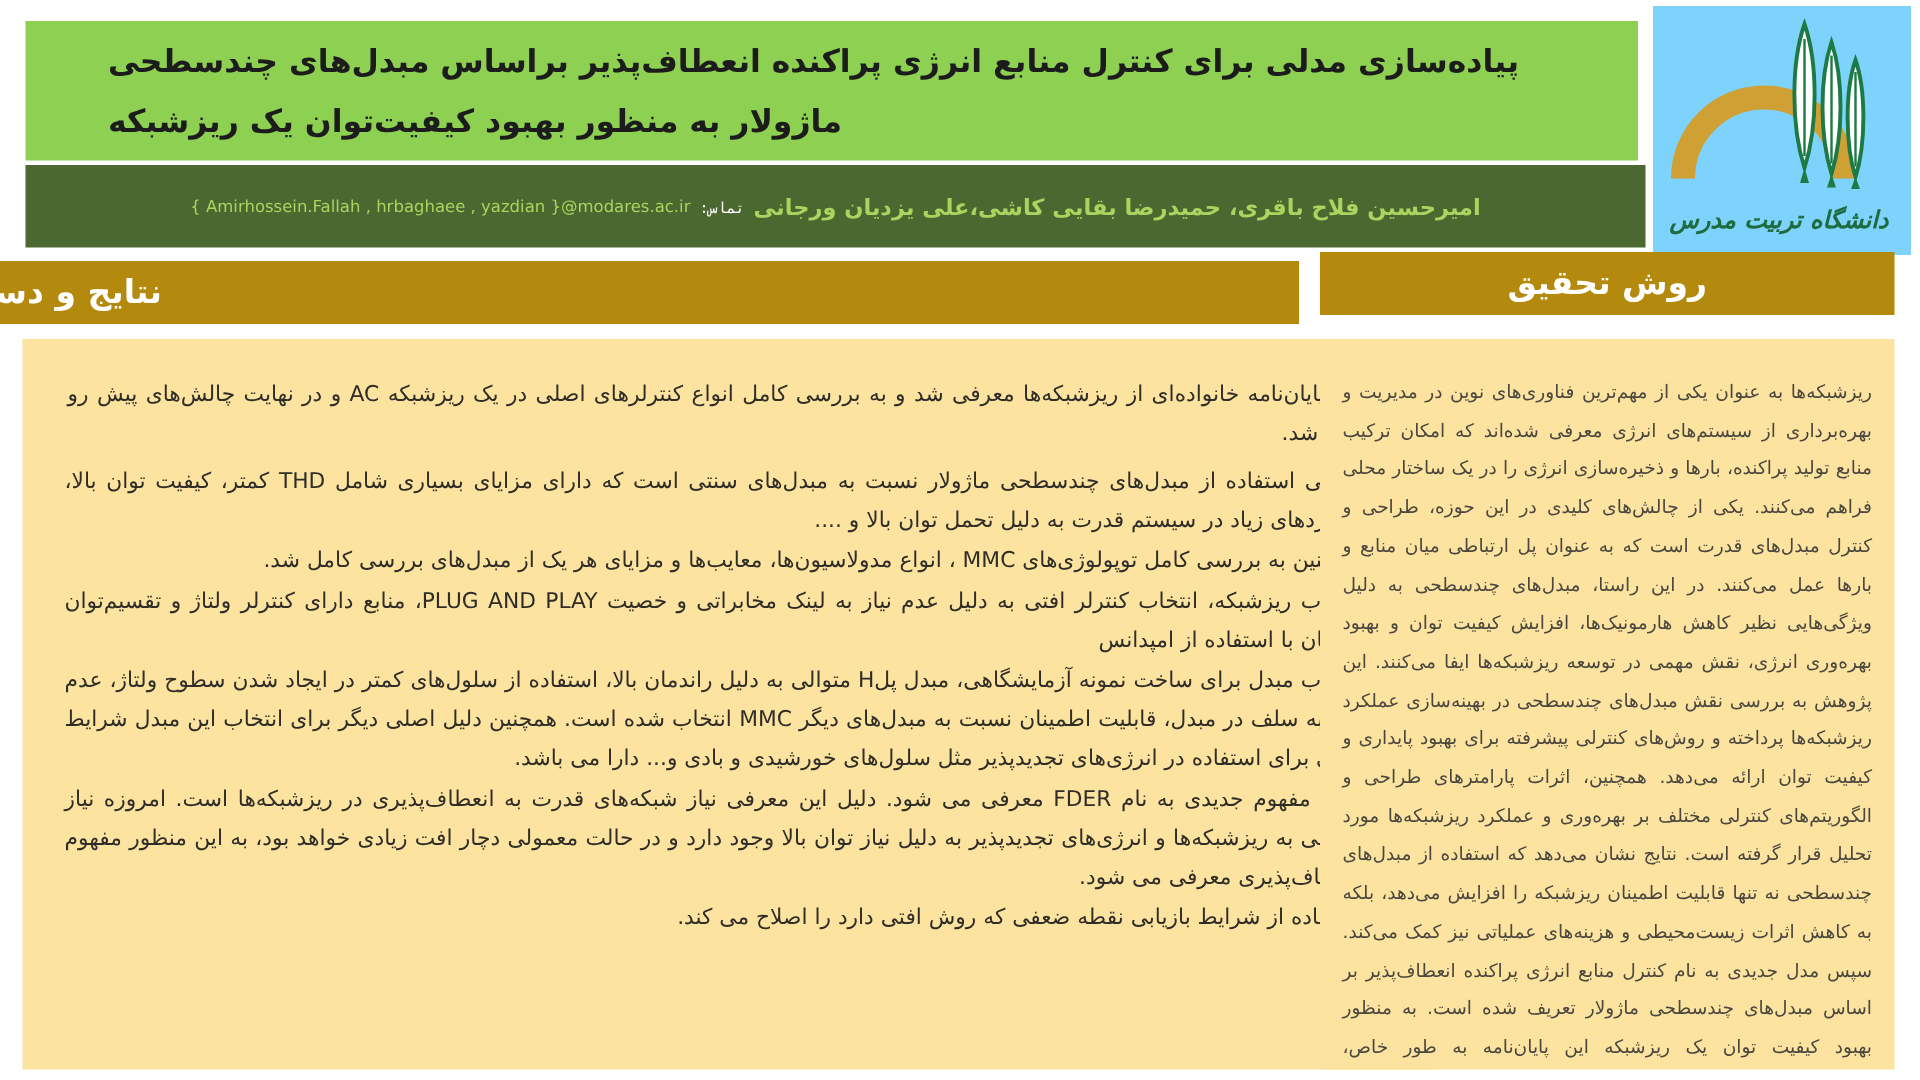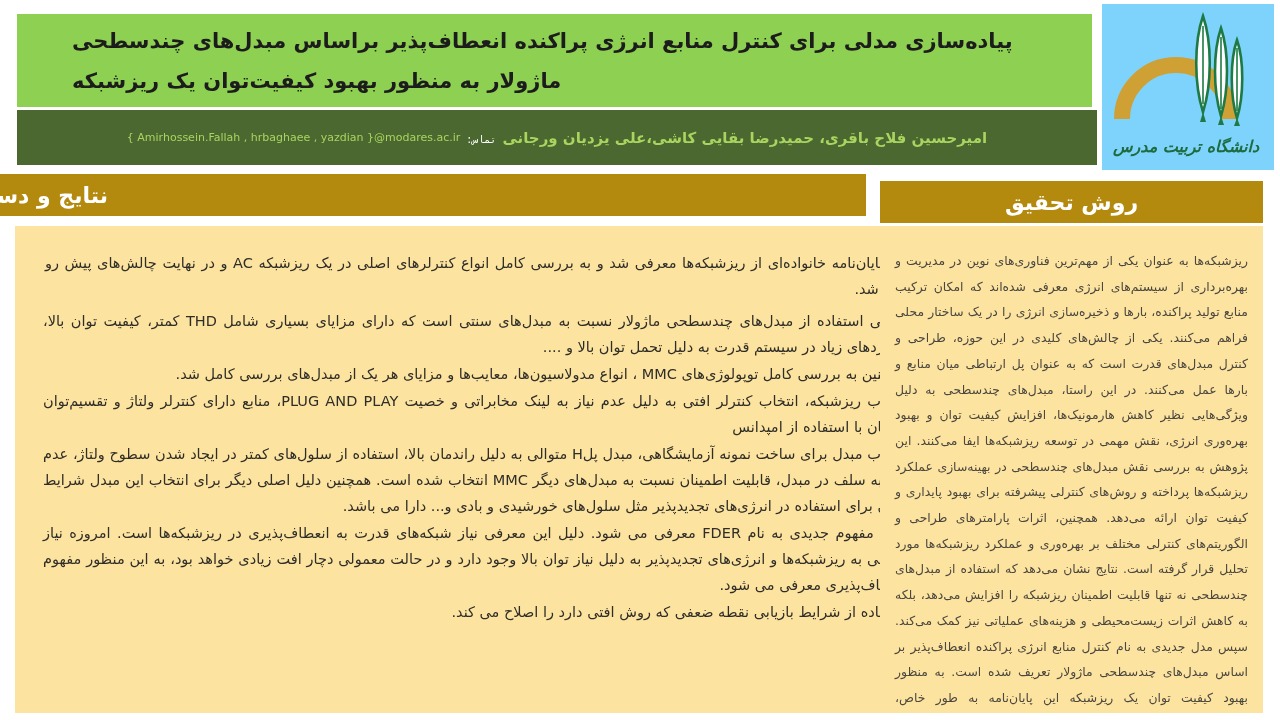--- a/index.html
+++ b/index.html
@@ -87,21 +87,21 @@
     list-style: disc outside;
     padding: 0 26px 0 4px;
     margin-top: 2px;
     color: #2f2d27;
   }
   .results-body li {
     text-align: justify;
     margin-bottom: 1px;
   }
 
-  .method-header { left: 880px; top: 181px; width: 383px; }
+  .method-header { left: 880px; top: 168px; width: 383px; }
   .method-body   { left: 880px; top: 226px; width: 383px; height: 487px;
                    padding: 22px 15px; }
   .method-body p {
     font-size: 12.4px; line-height: 25.7px;
     text-align: justify;
     color: #4a473f;
   }
 </style>
 </head>
 <body>

